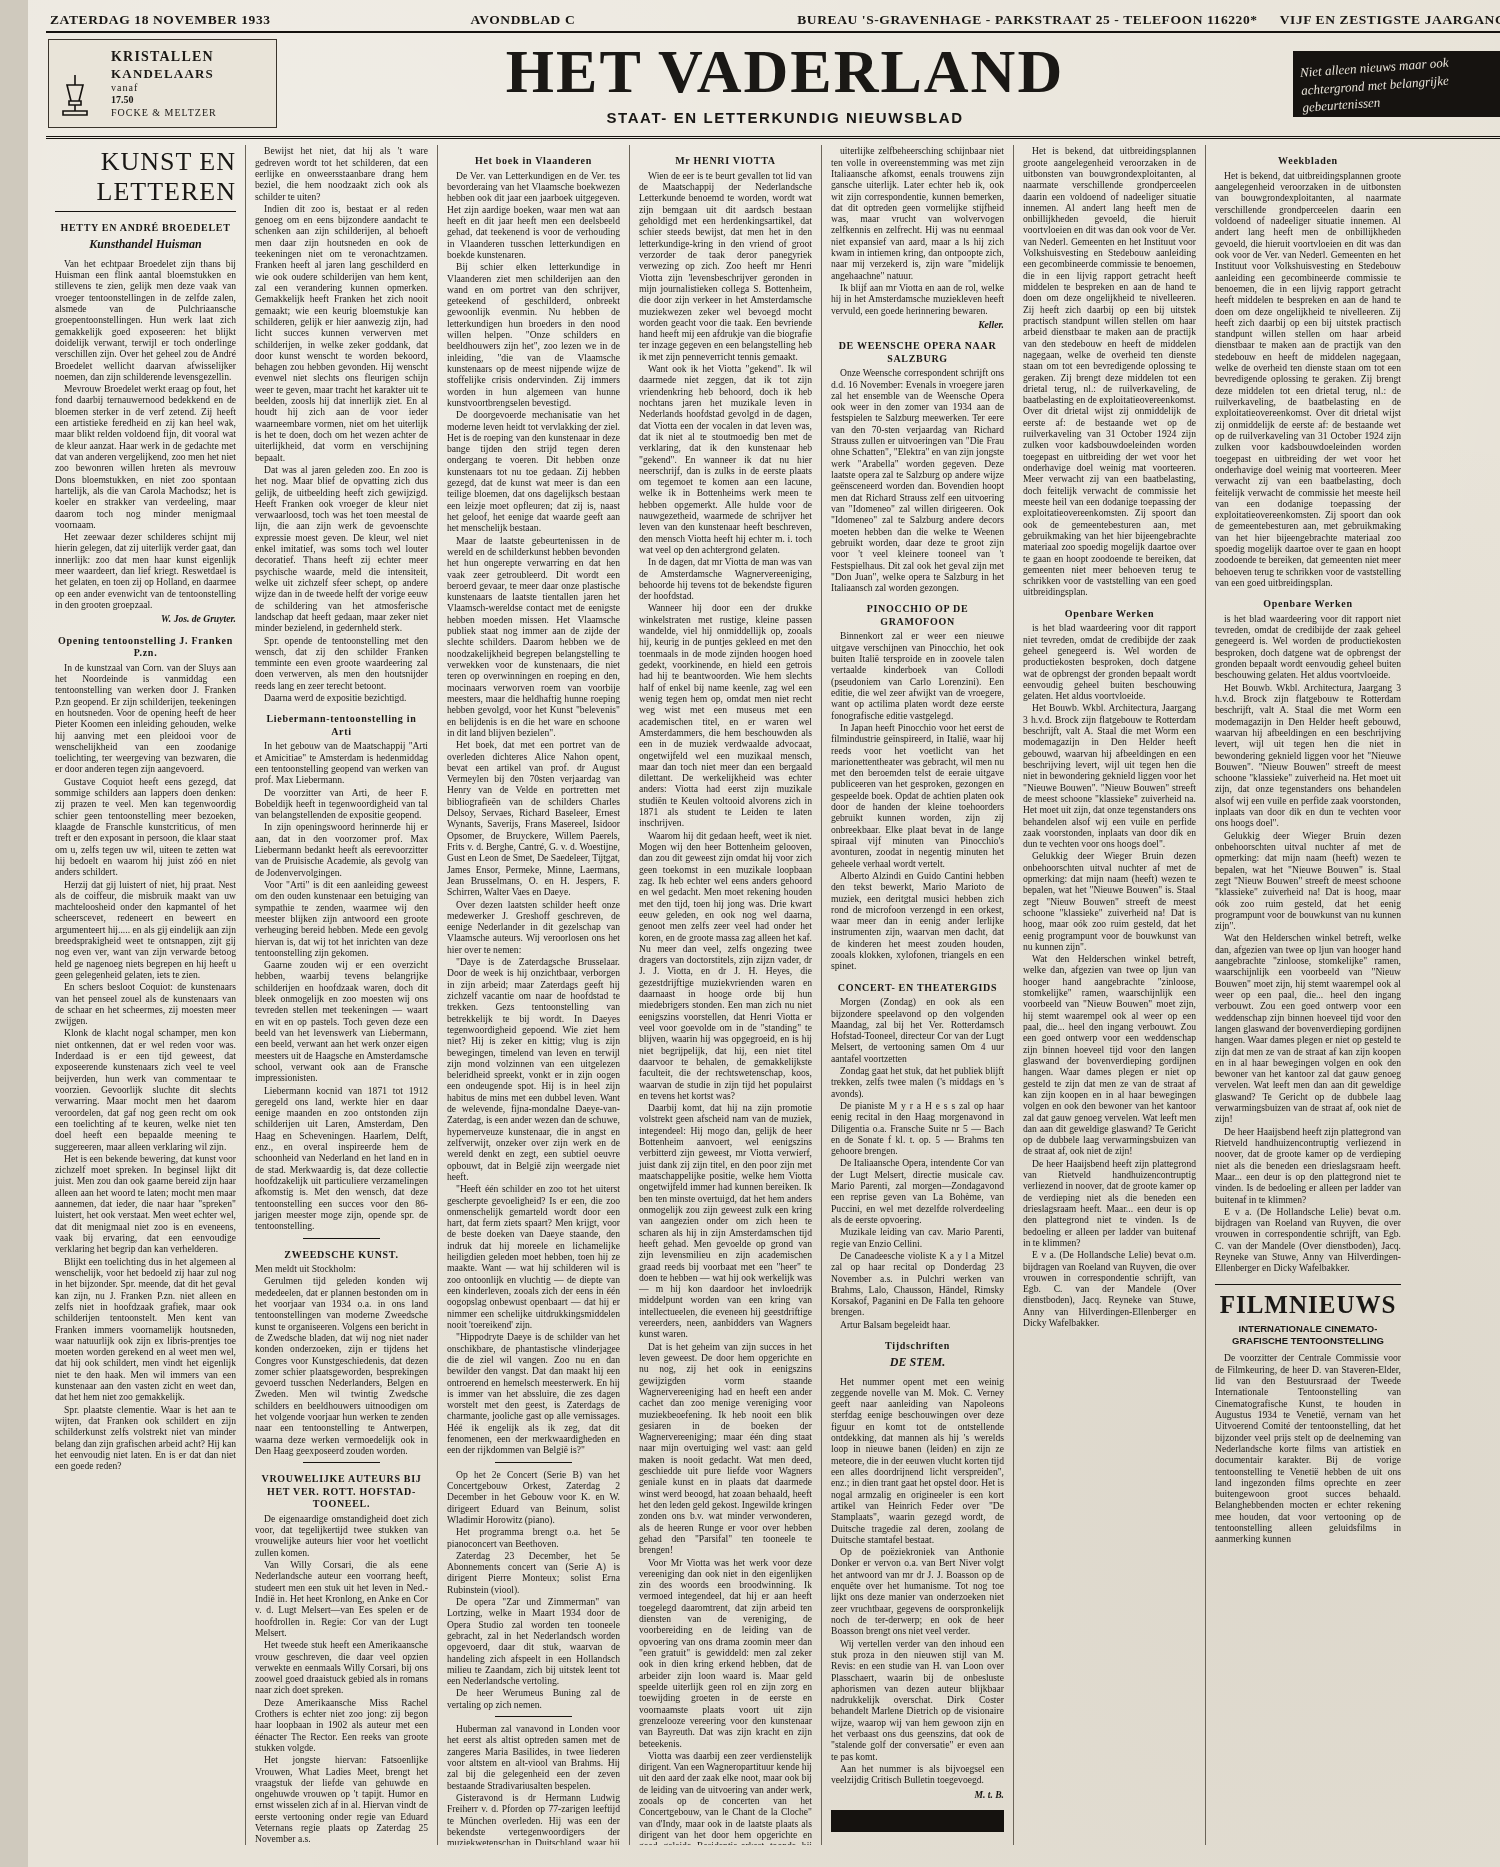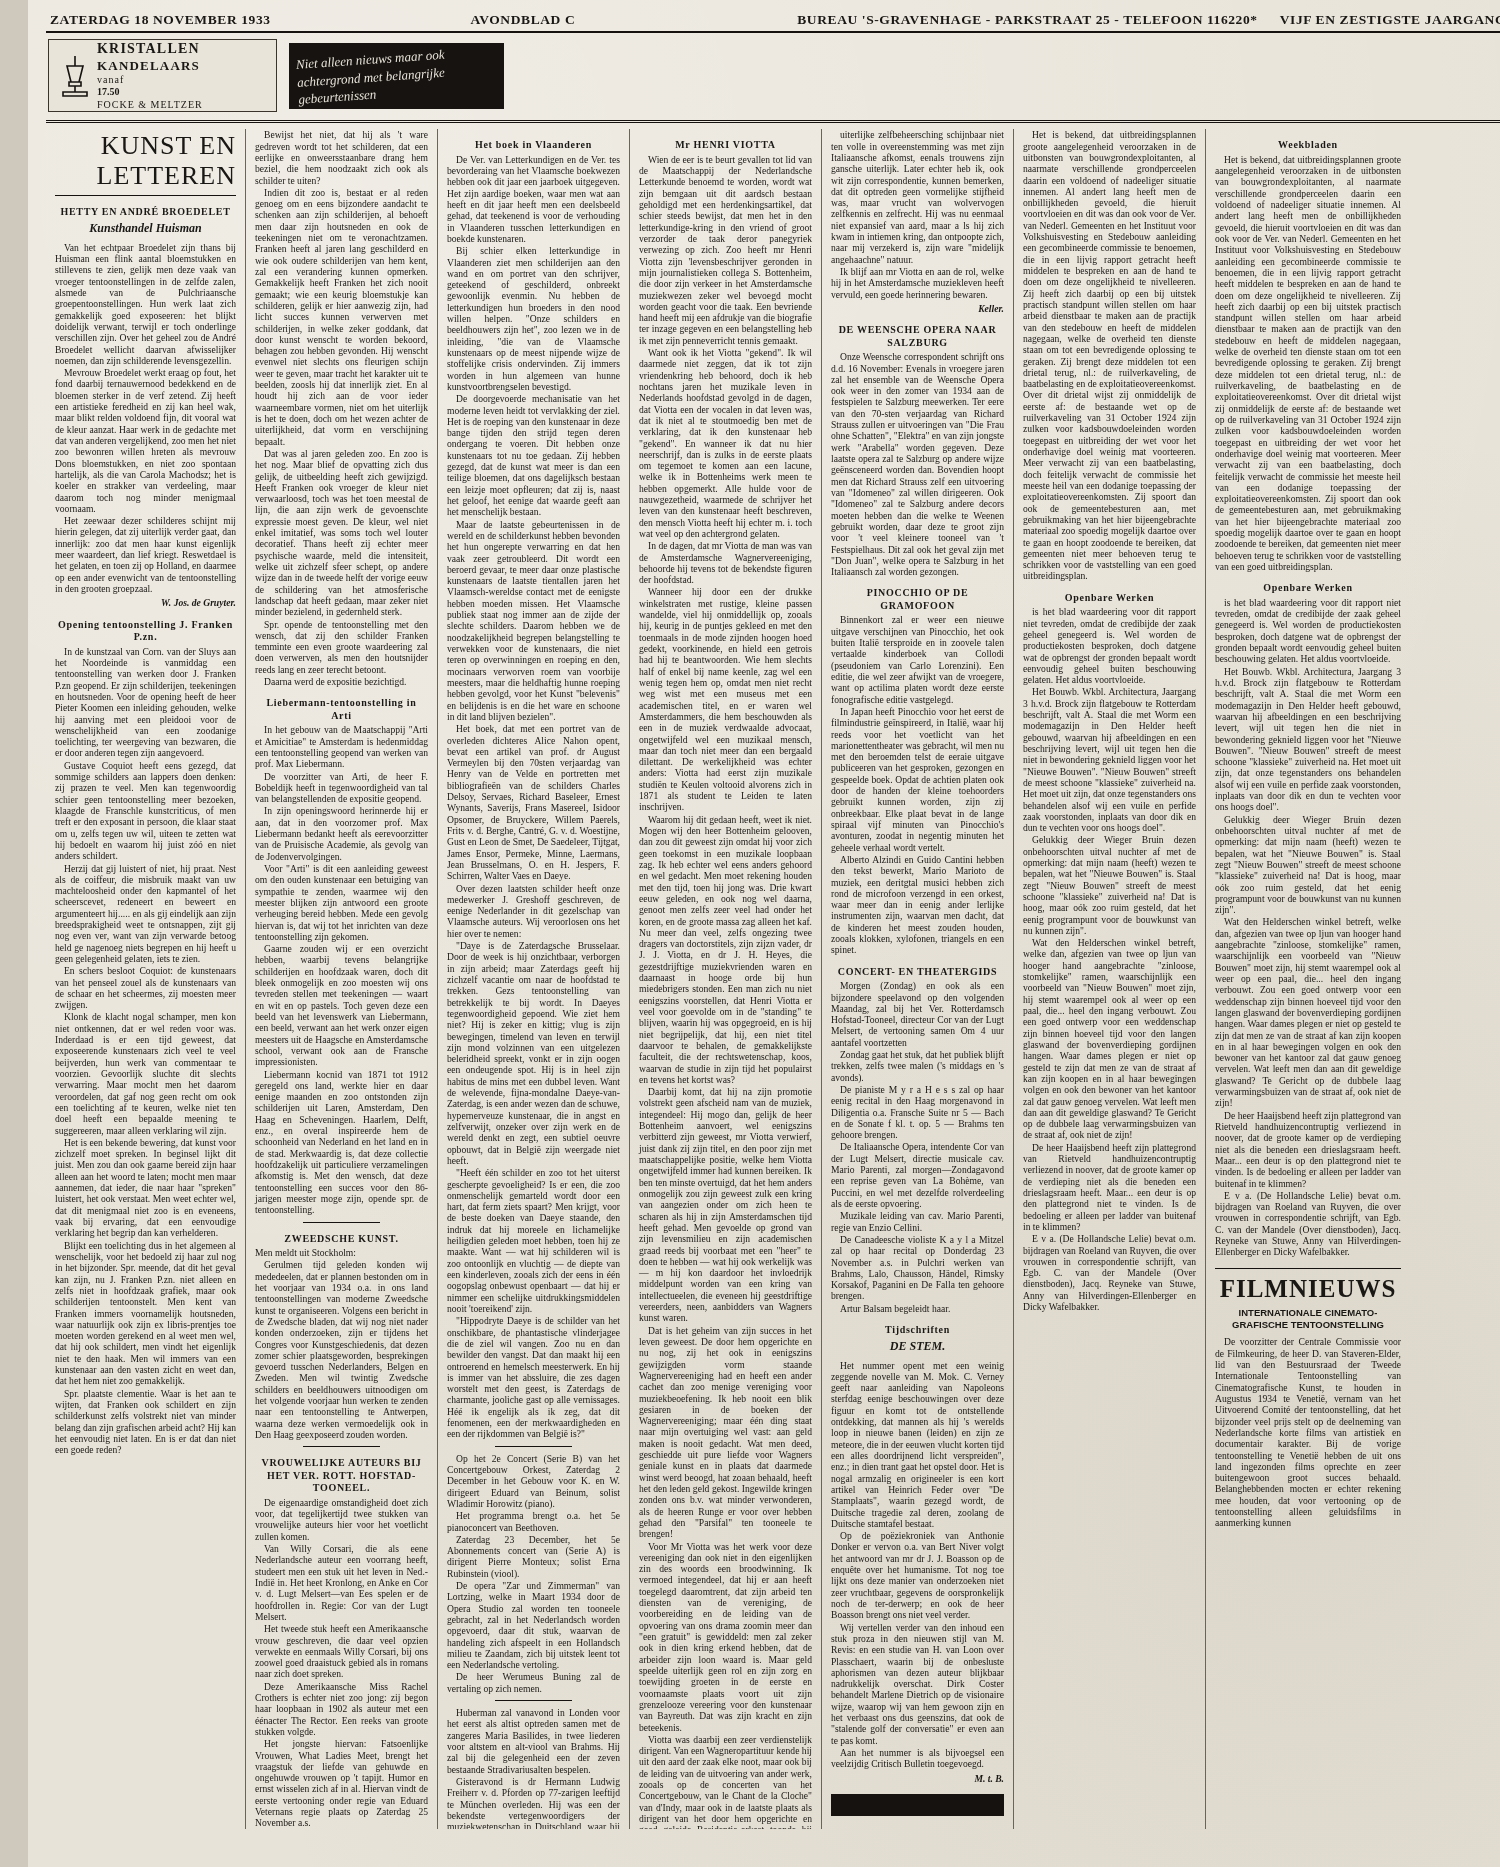--- a/index.html
+++ b/index.html
@@ -38,24 +38,24 @@
   .masthead{
     display:flex;
     align-items:center;
     border-bottom:3px double #15120f;
     padding:4px 0 6px 0;
   }
   .ad-left{
     width:215px;
     border:1px solid #3a342c;
     margin:2px 6px 2px 2px;
-    padding:0 6px;
-    display:flex;
-    align-items:center;
-    gap:2px;
+    padding:8px 6px;
+    display:flex;
+    align-items:flex-end;
+    gap:16px;
     min-height:66px;
     background:#e9e4d9;
   }
   .glass-icon{width:40px;height:48px;flex:0 0 auto;}
   .ad-left-text{
     font-family:"Liberation Serif", serif;
     line-height:1.25;
   }
   .ad-left-text .l1{font-size:14px;letter-spacing:1.2px;font-weight:bold;}
   .ad-left-text .l2{font-size:13px;letter-spacing:1.2px;font-weight:bold;}
@@ -214,20 +214,24 @@
       </svg>
       <div class="ad-left-text">
         <div class="l1">KRISTALLEN</div>
         <div class="l2">KANDELAARS</div>
         <div class="l3">vanaf</div>
         <div class="price">17.50</div>
         <div class="l4">FOCKE &amp; MELTZER</div>
       </div>
     </div>
 
+    <div class="title-block">
+      <div class="paper-title">HET VADERLAND</div>
+      <div class="paper-sub">STAAT- EN LETTERKUNDIG NIEUWSBLAD</div>
+    </div>
 
     <div class="ad-right">
       <div class="hand">Niet alleen nieuws maar ook achtergrond met belangrijke gebeurtenissen</div>
     </div>
   </div>
 
   <div class="content">
 
     <div class="col c1">
       <div class="kop">KUNST EN LETTEREN</div>

